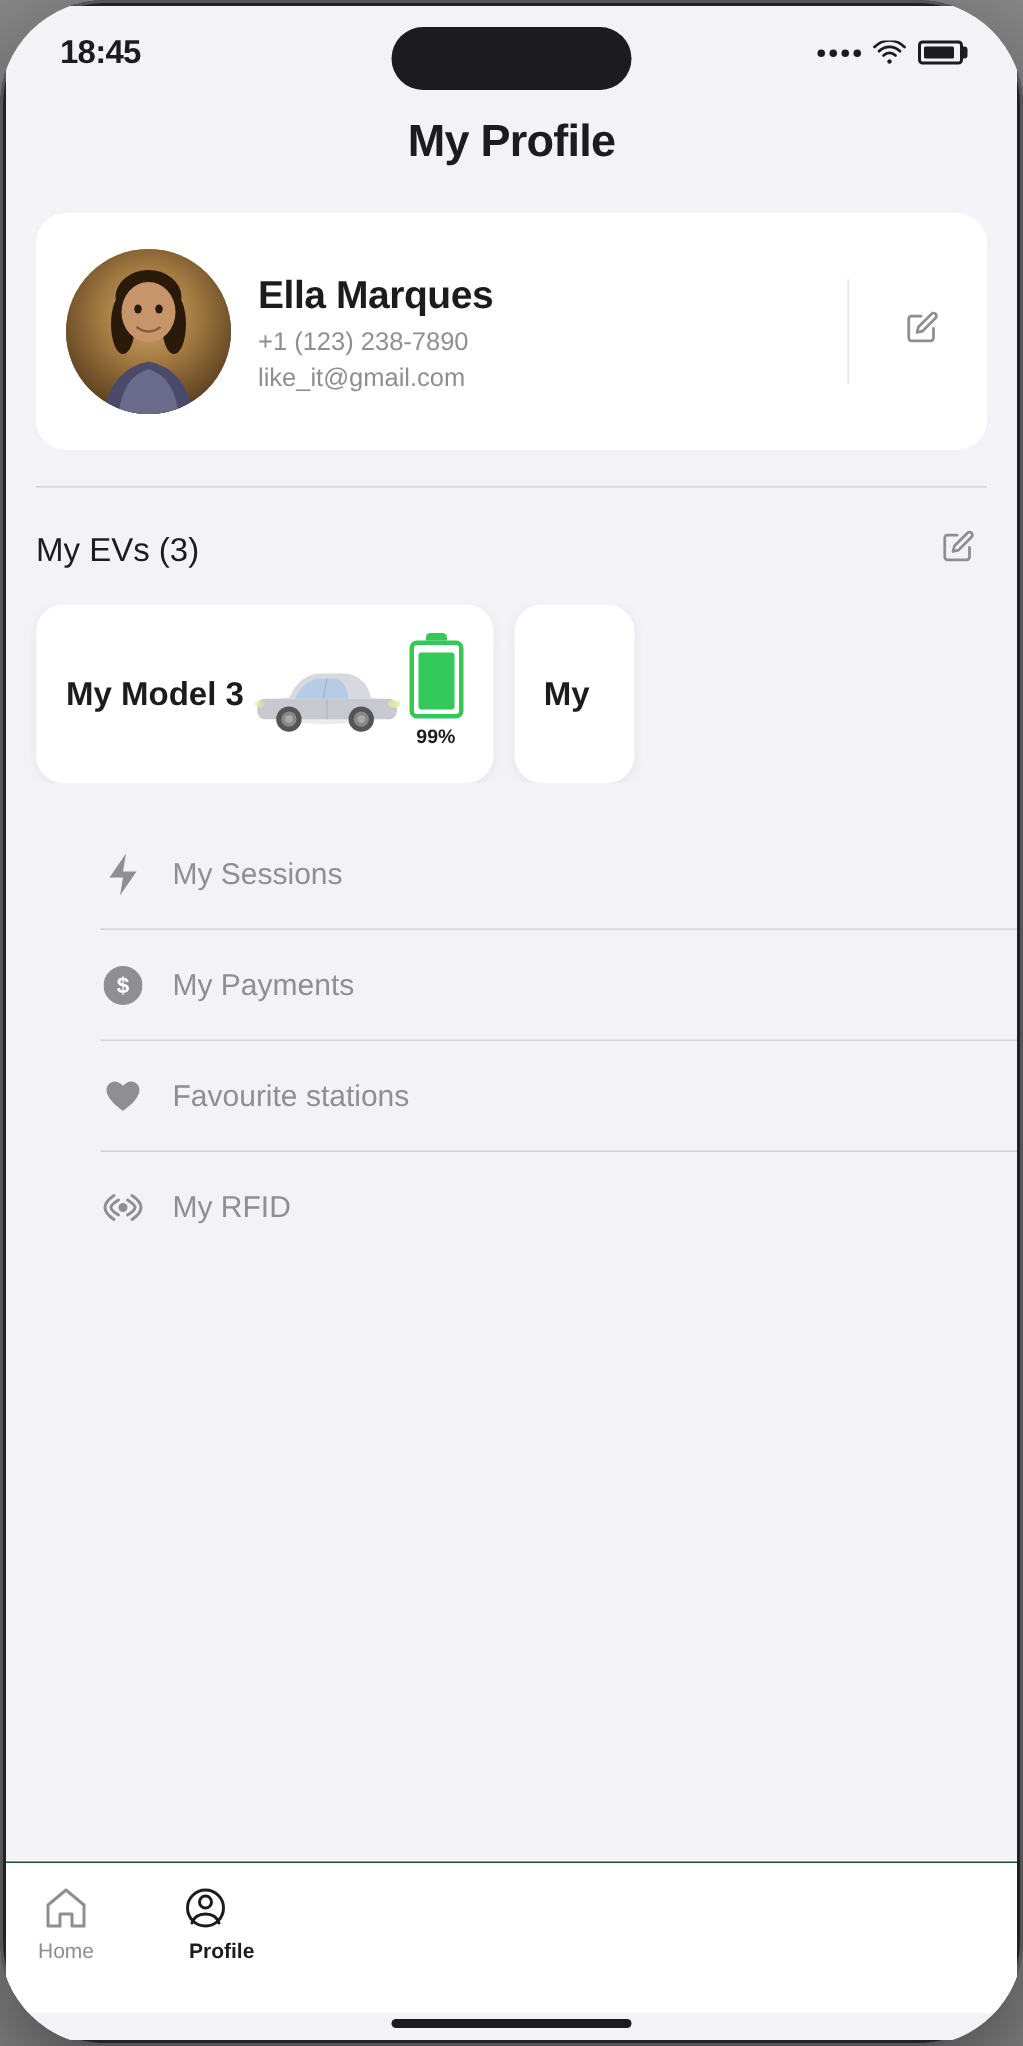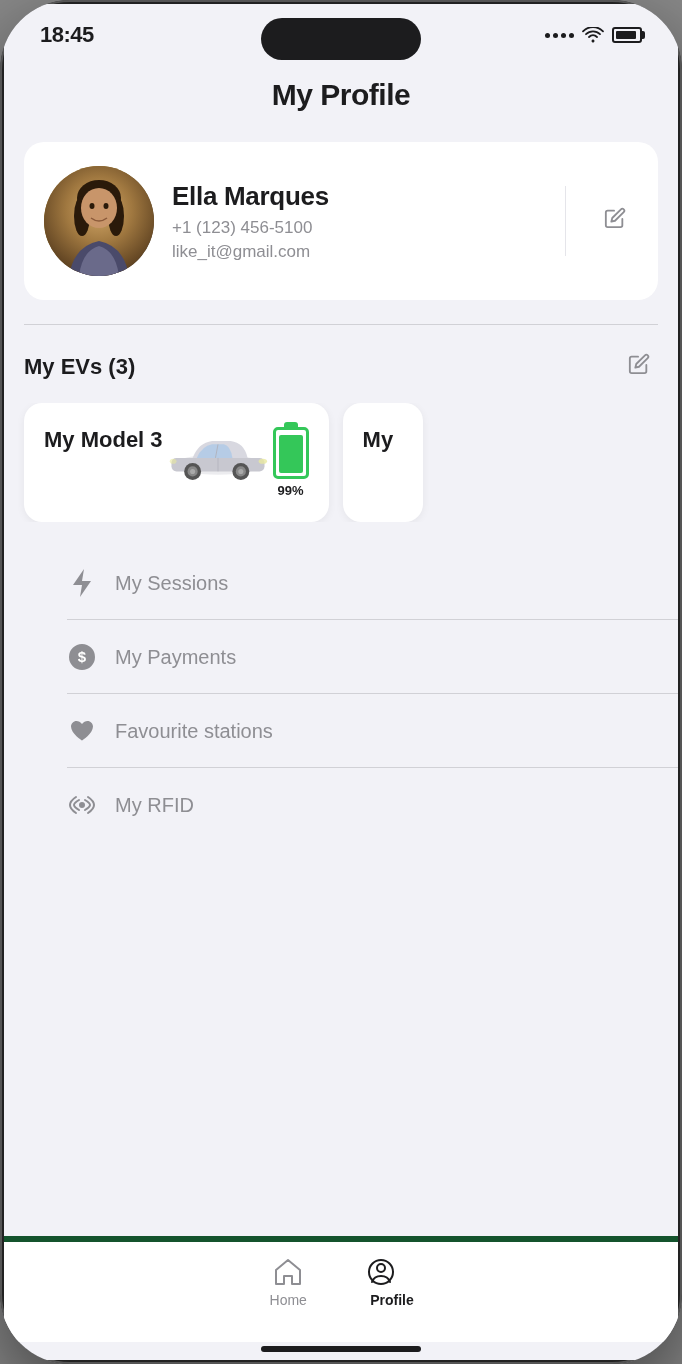--- a/index.html
+++ b/index.html
@@ -238,21 +238,21 @@
     
     .evs-header {
       display: flex;
       justify-content: space-between;
       align-items: center;
       padding: 0 20px 18px;
     }
 
     .evs-title {
       font-size: 22px;
-      font-weight: 700;
+      font-weight: 400;
       color: #1c1c1e;
     }
 
     .evs-edit-btn {
       color: #8e8e93;
       font-size: 22px;
       background: none;
       border: none;
       cursor: pointer;
       padding: 4px 8px;
@@ -266,20 +266,21 @@
       overflow-x: auto;
     }
     .ev-cards-container::-webkit-scrollbar { display: none; }
 
     .ev-card {
       background: #fff;
       border-radius: 18px;
       padding: 24px 20px;
       min-width: 260px;
       display: flex;
+      align-items: center;
       flex-shrink: 0;
       box-shadow: 0 2px 8px rgba(0,0,0,0.06);
     }
 
     .ev-card-name {
       font-size: 22px;
       font-weight: 700;
       color: #1c1c1e;
       flex: 1;
     }
@@ -368,24 +369,24 @@
 
     .menu-label {
       font-size: 20px;
       color: #8e8e93;
       font-weight: 400;
     }
 
     
     .bottom-nav {
       background: #fff;
-      border-top: 6px solid #14532d;
+      border-top: 1px solid #14532d;
       padding: 12px 0 30px;
       display: flex;
-      justify-content: center;
+      justify-content: flex-start;
       align-items: flex-start;
       flex-shrink: 0;
     }
 
     .nav-item {
       display: flex;
       flex-direction: column;
       align-items: center;
       gap: 6px;
       cursor: pointer;
@@ -491,21 +492,21 @@
 
             <path d="M47 52 Q55 58 63 52" stroke="#8b5a3a" stroke-width="1.5" fill="none"></path>
 
             <path d="M25 110 Q30 80 55 75 Q80 80 85 110Z" fill="#4a4a6a"></path>
 
             <path d="M35 110 Q38 85 55 80 Q72 85 75 110Z" fill="#6a6a8a"></path>
           </svg>
         </div>
         <div class="profile-info">
           <div class="profile-name">Ella Marques</div>
-          <div class="profile-phone">+1 (123) 456-5100</div>
+          <div class="profile-phone">+1 (123) 238-7890</div>
           <div class="profile-email">like_it@gmail.com</div>
         </div>
         <div class="edit-divider"></div>
         <button class="edit-btn">
           <svg width="22" height="22" viewBox="0 0 24 24" fill="none" stroke="#8e8e93" stroke-width="2" stroke-linecap="round" stroke-linejoin="round">
             <path d="M11 4H4a2 2 0 0 0-2 2v14a2 2 0 0 0 2 2h14a2 2 0 0 0 2-2v-7"></path>
             <path d="M18.5 2.5a2.121 2.121 0 0 1 3 3L12 15l-4 1 1-4 9.5-9.5z"></path>
           </svg>
         </button>
       </div>

